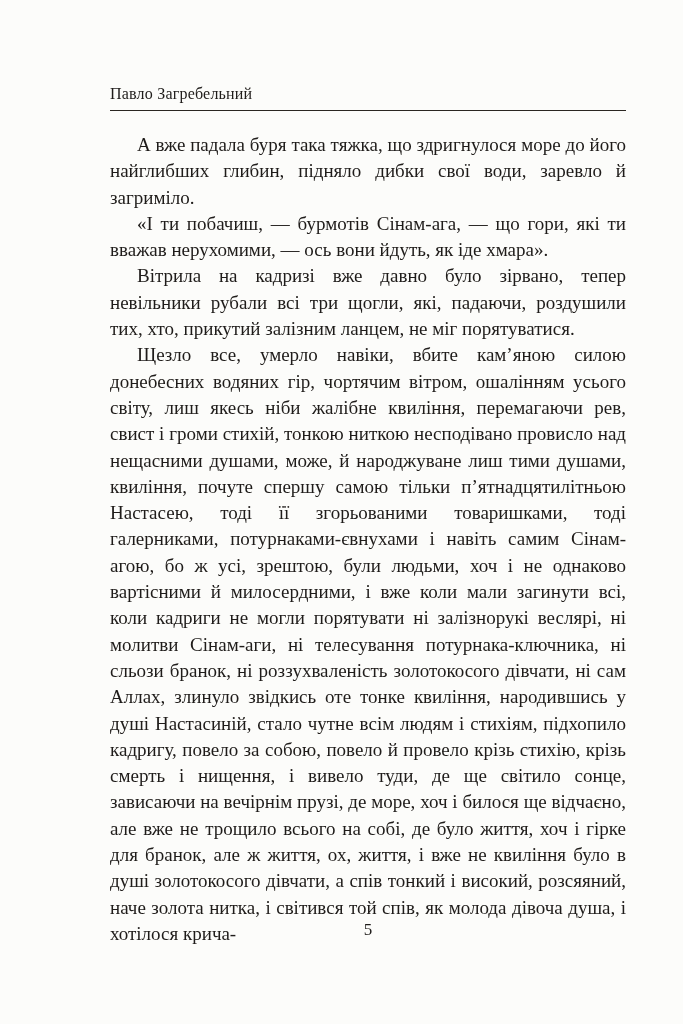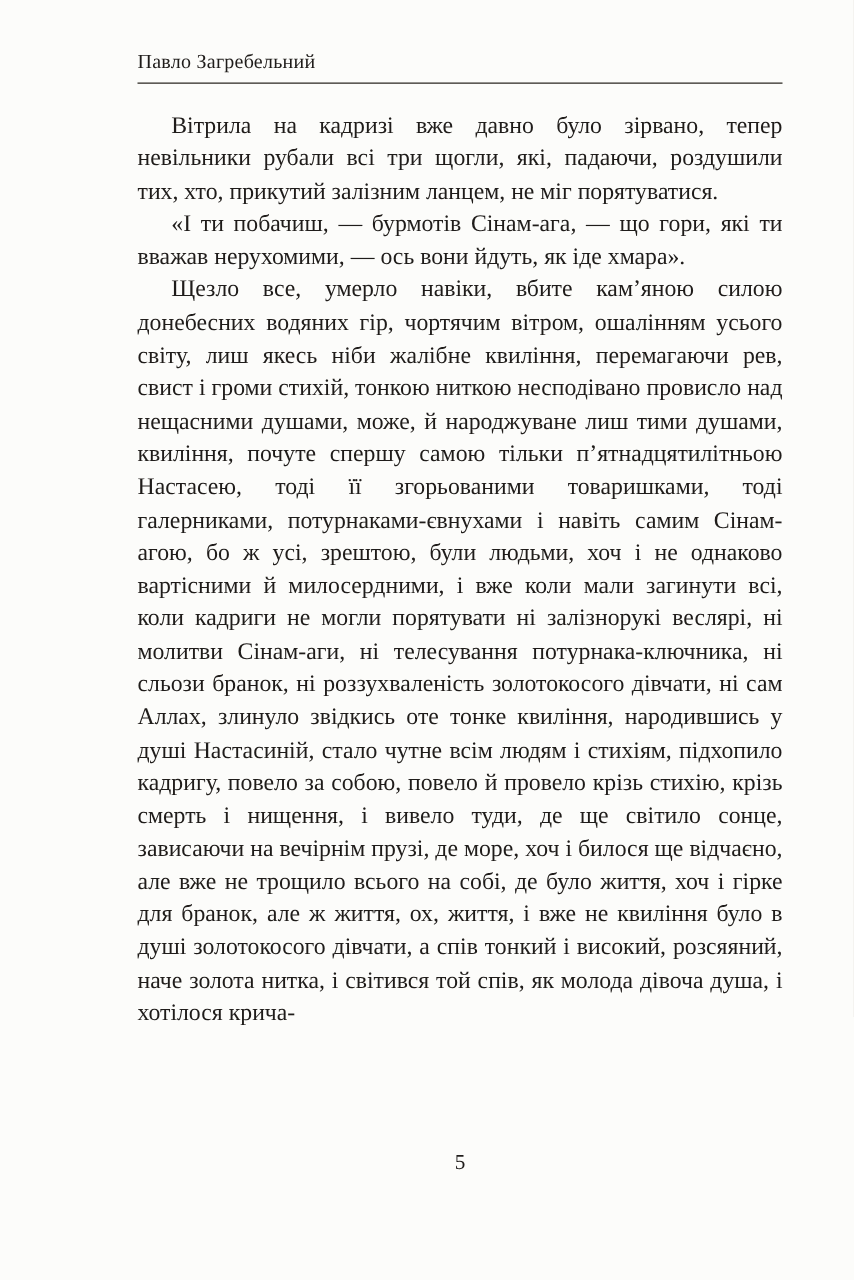--- a/index.html
+++ b/index.html
@@ -18,21 +18,21 @@
     box-sizing: border-box;
     overflow: hidden;
   }
   .text-block {
     position: absolute;
     left: 110px;
     top: 0;
     width: 516px;
   }
   .running-head {
-    margin-top: 41px;
+    margin-top: 85px;
   }
   .author {
     font-size: 16px;
     line-height: 18px;
     letter-spacing: 0.2px;
     color: var(--ink, #1f1c1a);
   }
   .rule {
     border: none;
     border-top: 1.2px solid var(--rule, #2a2621);
@@ -70,22 +70,23 @@
 
 <div class="page" style="--paper: #fcfcfa; --ink: #1f1c1a; --rule: #2a2621;">
   <div class="text-block">
 
     <header class="running-head">
       <div class="author">Павло Загребельний</div>
       <hr class="rule">
     </header>
 
     <main class="body-text">
+      <p>А вже падала буря така тяжка, що здригнулося море до його найглибших глибин, підняло дибки свої води, заревло й загриміло.</p>
+      <p>«І ти побачиш, — бурмотів Сінам-ага, — що гори, які ти вважав нерухомими, — ось вони йдуть, як іде хмара».</p>
       <p>Вітрила на кадризі вже давно було зірвано, тепер невільники рубали всі три щогли, які, падаючи, роздушили тих, хто, прикутий залізним ланцем, не міг порятуватися.</p>
-      <p>«І ти побачиш, — бурмотів Сінам-ага, — що гори, які ти вважав нерухомими, — ось вони йдуть, як іде хмара».</p>
       <p>Щезло все, умерло навіки, вбите кам’яною силою донебесних водяних гір, чортячим вітром, ошалінням усього світу, лиш якесь ніби жалібне квиління, перемагаючи рев, свист і громи стихій, тонкою ниткою несподівано провисло над нещасними душами, може, й народжуване лиш тими душами, квиління, почуте спершу самою тільки п’ятнадцятилітньою Настасею, тоді її згорьованими товаришками, тоді галерниками, потурнаками-євнухами і навіть самим Сінам-агою, бо ж усі, зрештою, були людьми, хоч і не однаково вартісними й милосердними, і вже коли мали загинути всі, коли кадриги не могли порятувати ні залізнорукі веслярі, ні молитви Сінам-аги, ні телесування потурнака-ключника, ні сльози бранок, ні роззухваленість золотокосого дівчати, ні сам Аллах, злинуло звідкись оте тонке квиління, народившись у душі Настасиній, стало чутне всім людям і стихіям, підхопило кадригу, повело за собою, повело й провело крізь стихію, крізь смерть і нищення, і вивело туди, де ще світило сонце, зависаючи на вечірнім прузі, де море, хоч і билося ще відчаєно, але вже не трощило всього на собі, де було життя, хоч і гірке для бранок, але ж життя, ох, життя, і вже не квиління було в душі золотокосого дівчати, а спів тонкий і високий, розсяяний, наче золота нитка, і світився той спів, як молода дівоча душа, і хотілося крича-</p>
     </main>
 
   </div>
 
   <footer class="page-footer">
     <span class="page-number">5</span>
   </footer>
 </div>
 

